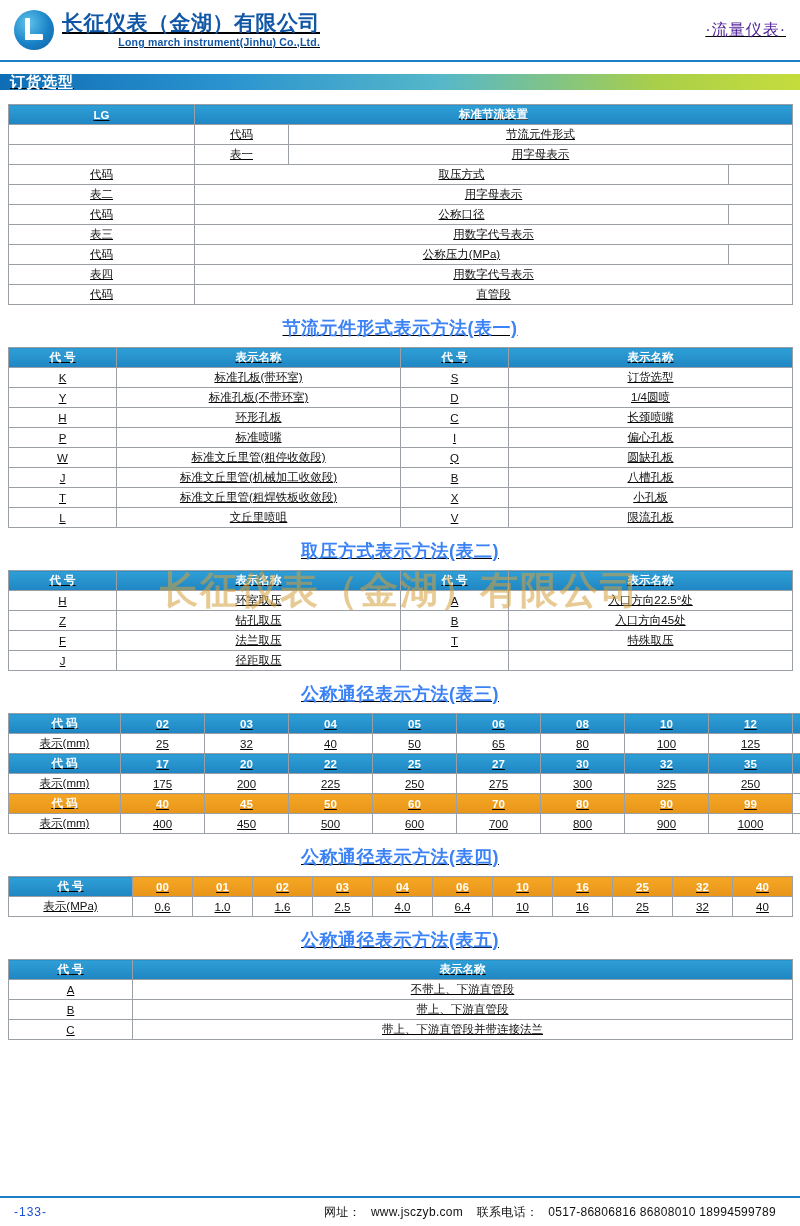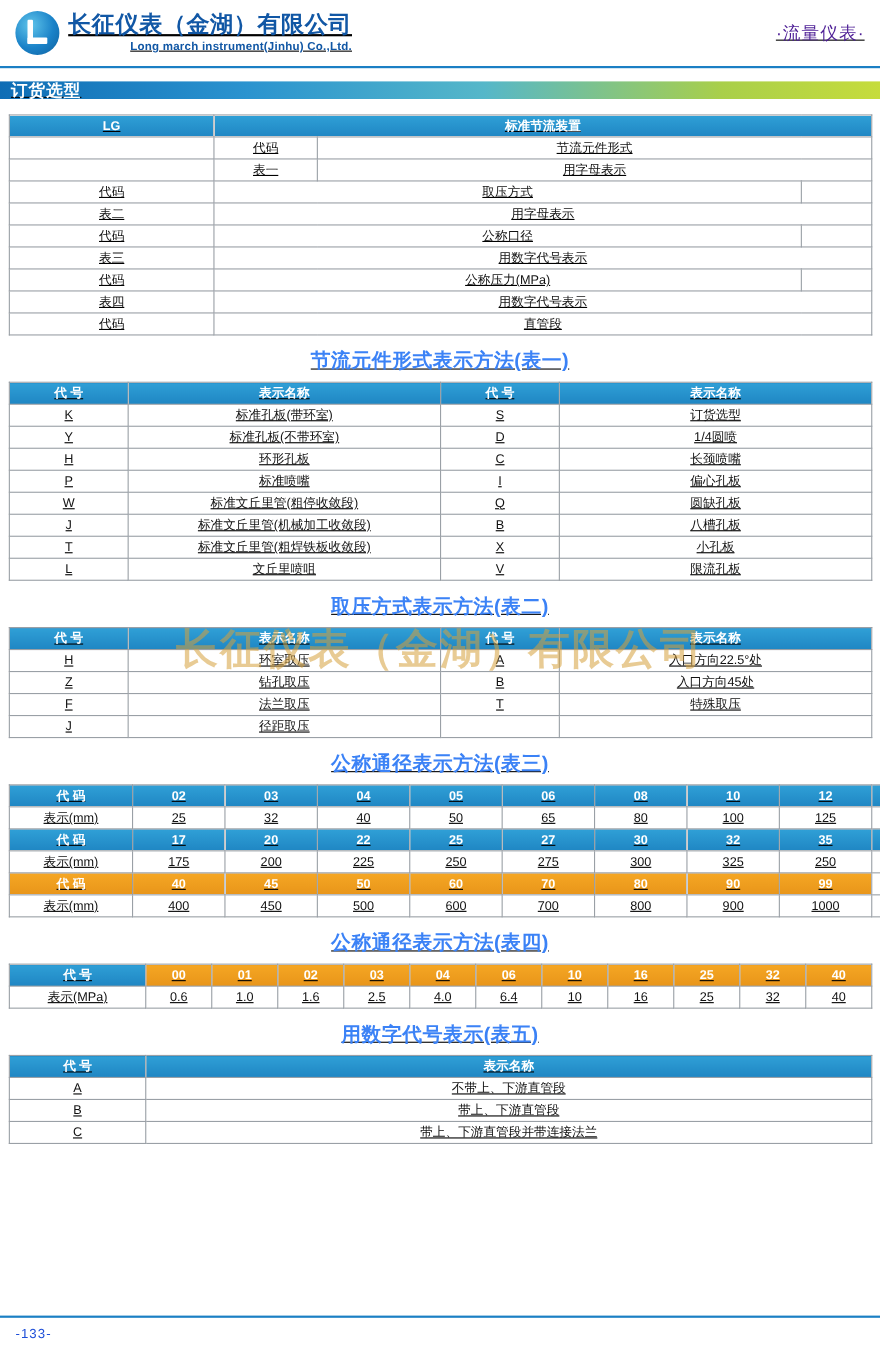--- a/index.html
+++ b/index.html
@@ -498,21 +498,21 @@
           <td>6.4</td>
           <td>10</td>
           <td>16</td>
           <td>25</td>
           <td>32</td>
           <td>40</td>
         </tr>
       </tbody>
     </table>
 
-    <div class="caption">用数字代号表示(表五)</div>
+    <div class="caption">公称通径表示方法(表五)</div>
     <table>
       <colgroup>
           <col style="width:124px">
           <col style="width:660px">
         </colgroup>
       <tbody>
         <tr>
           <td class="hdr">代 号</td>
           <td class="hdr">表示名称</td>
         </tr>
@@ -530,15 +530,19 @@
           </tr>
       </tbody>
     </table>
 
   </div>
 
   <div class="watermark">长征仪表（金湖）有限公司</div>
 
   <div class="footer">
     <div class="page-num">-133-</div>
+    <div class="footer-info">
+      <span>网址：</span><span>www.jsczyb.com</span>
+      <span>联系电话：</span><span>0517-86806816  86808010  18994599789</span>
+    </div>
   </div>
 
 </div>
 
 </body></html>

